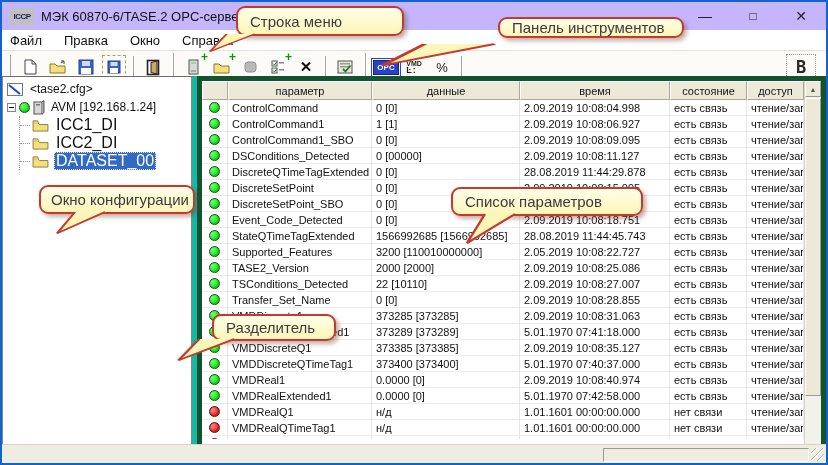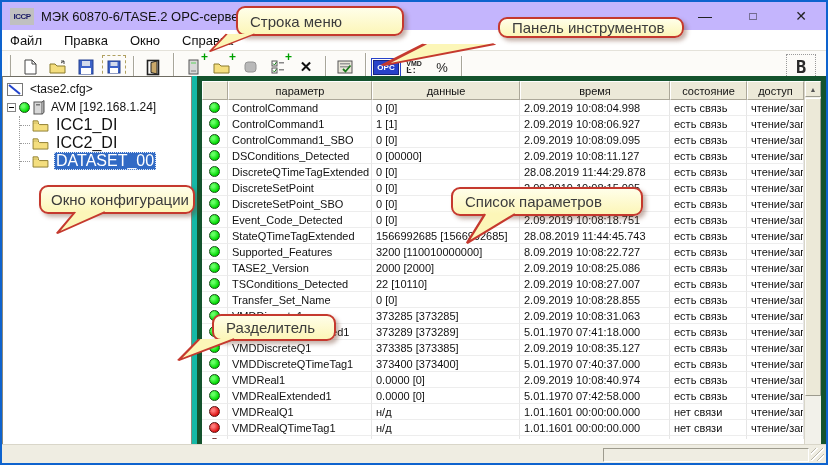--- a/index.html
+++ b/index.html
@@ -360,21 +360,21 @@
             <div class="lv-cell">28.08.2019  11:44:45.743</div>
             <div class="lv-cell">есть связь</div>
             <div class="lv-cell">чтение/запись</div>
           </div>
           <div class="lv-row">
             <div class="lv-cell dotc">
               <span class="dot"></span>
             </div>
             <div class="lv-cell">Supported_Features</div>
             <div class="lv-cell">3200 [110010000000]</div>
-            <div class="lv-cell">8.09.2019  10:08:22.727</div>
+            <div class="lv-cell">2.05.2019  10:08:22.727</div>
             <div class="lv-cell">есть связь</div>
             <div class="lv-cell">чтение/запись</div>
           </div>
           <div class="lv-row">
             <div class="lv-cell dotc">
               <span class="dot"></span>
             </div>
             <div class="lv-cell">TASE2_Version</div>
             <div class="lv-cell">2000 [2000]</div>
             <div class="lv-cell">2.09.2019  10:08:25.086</div>

